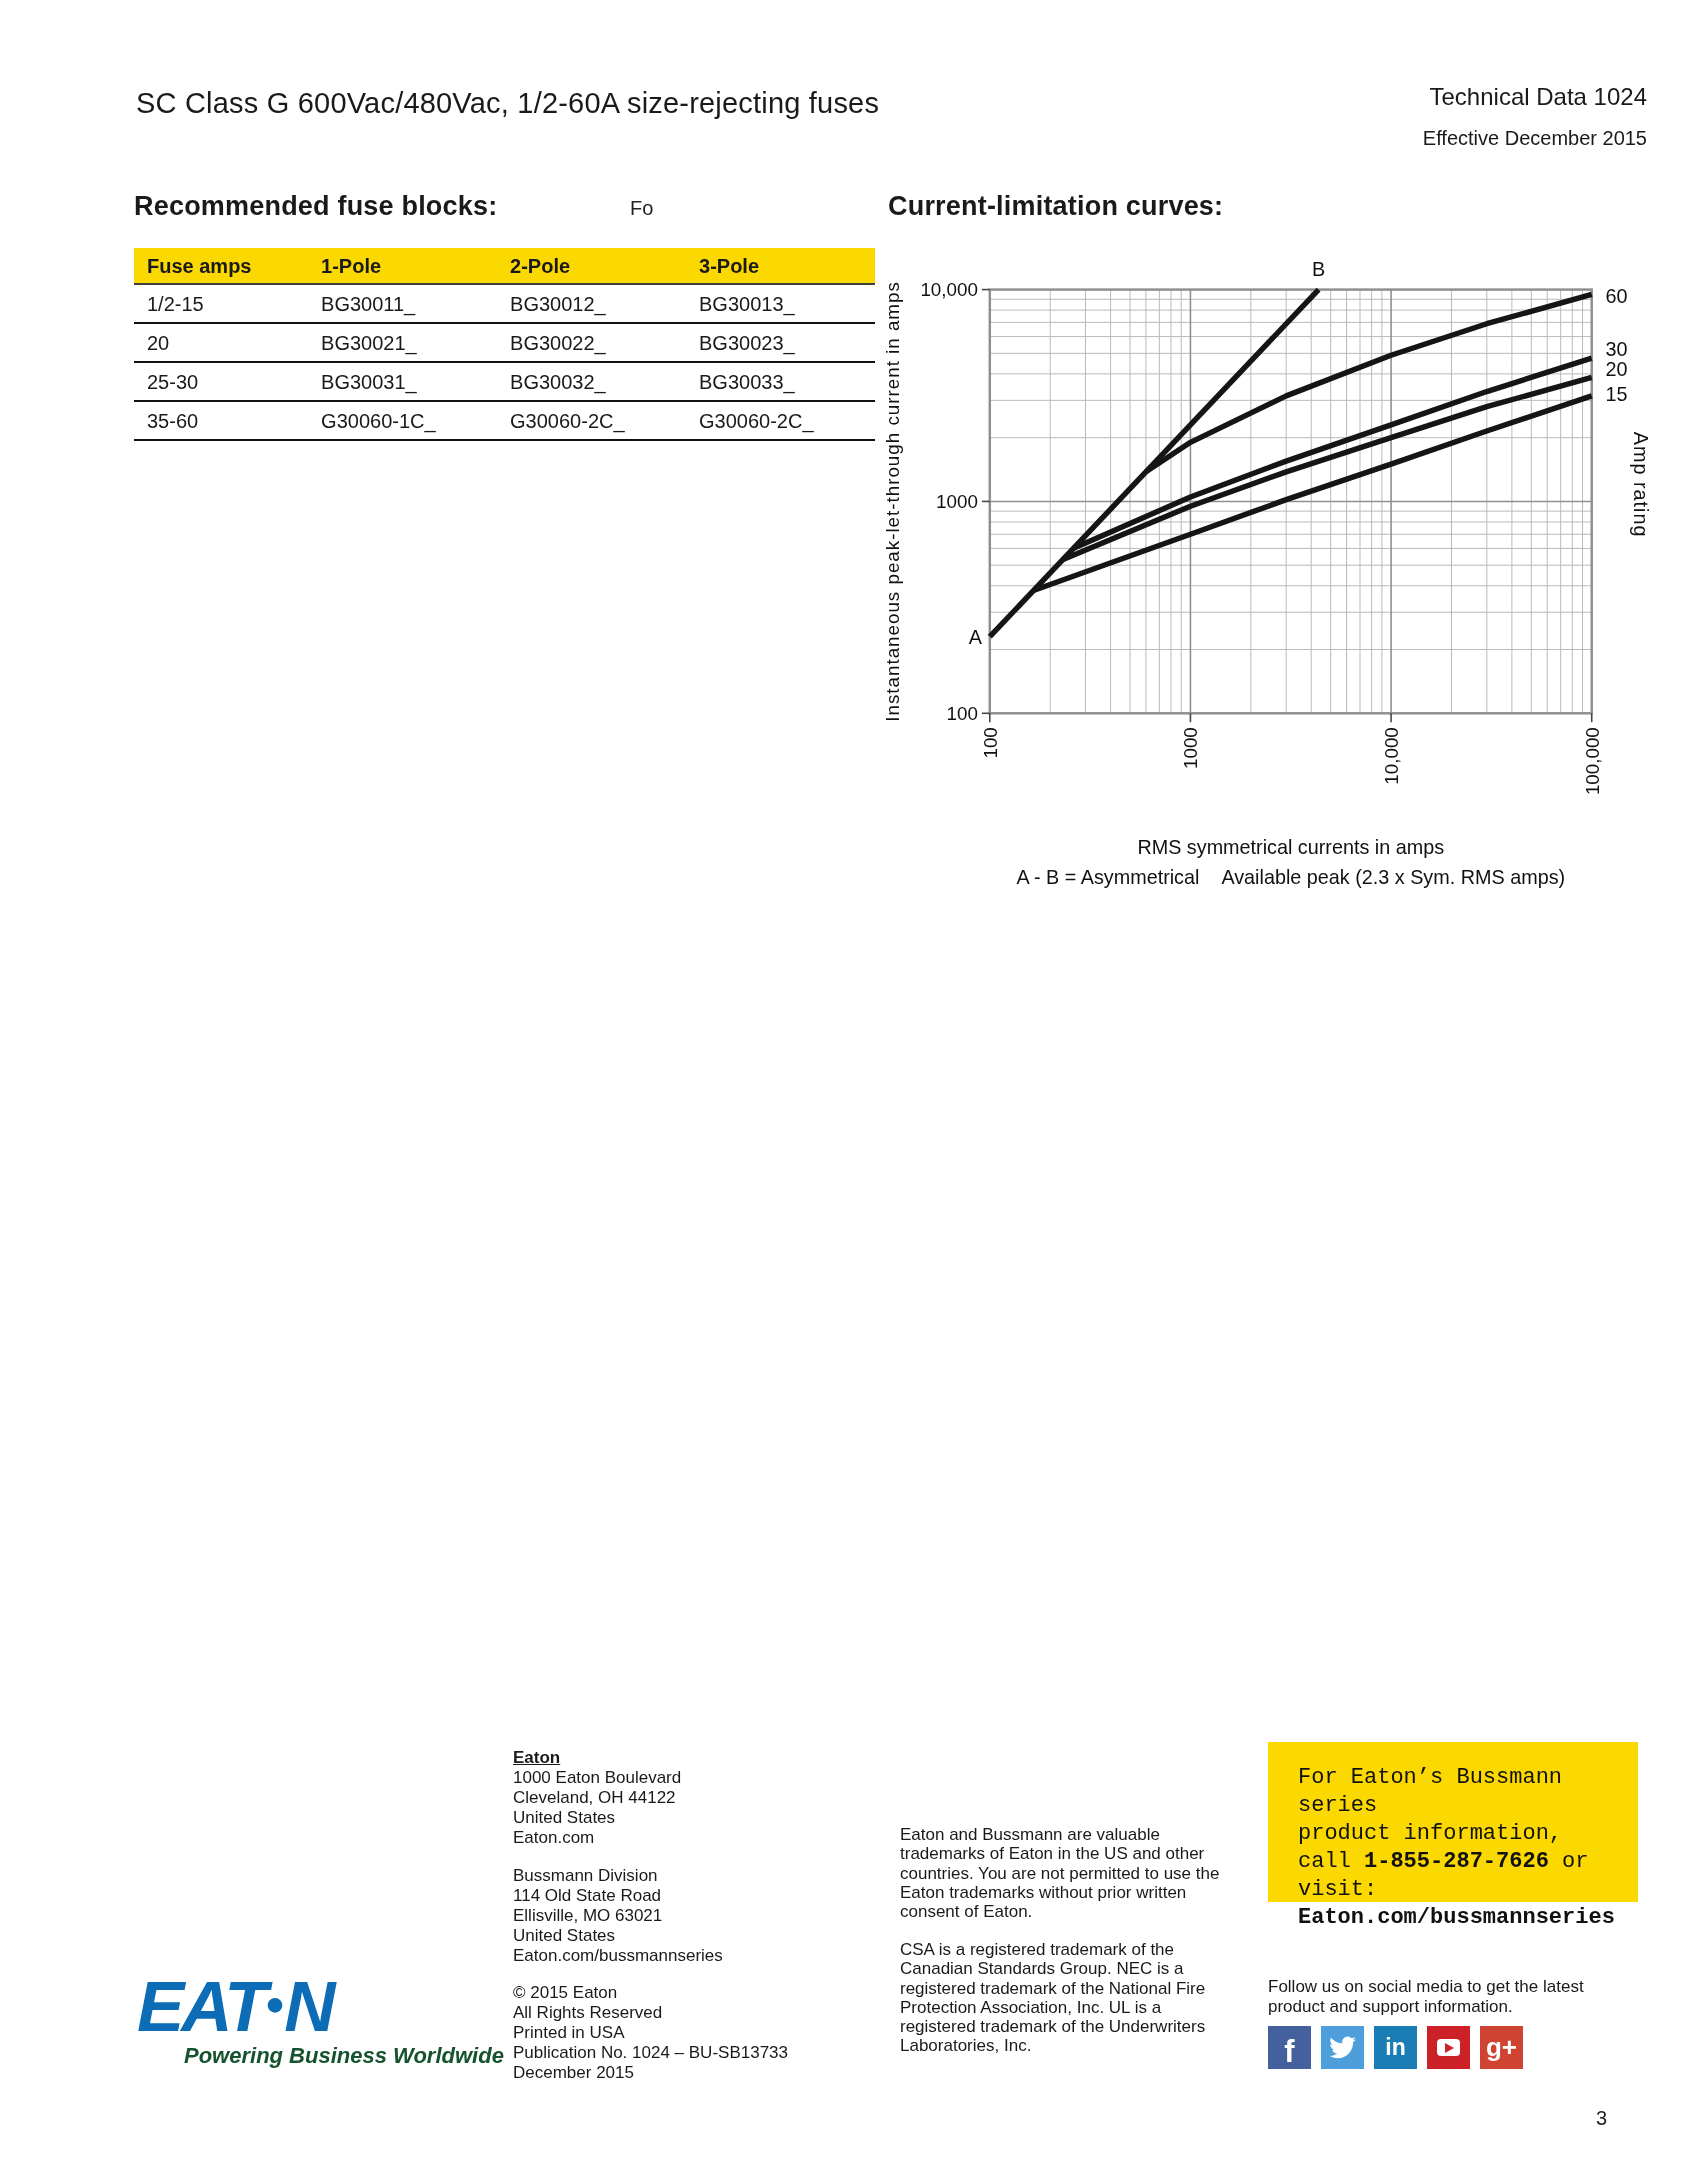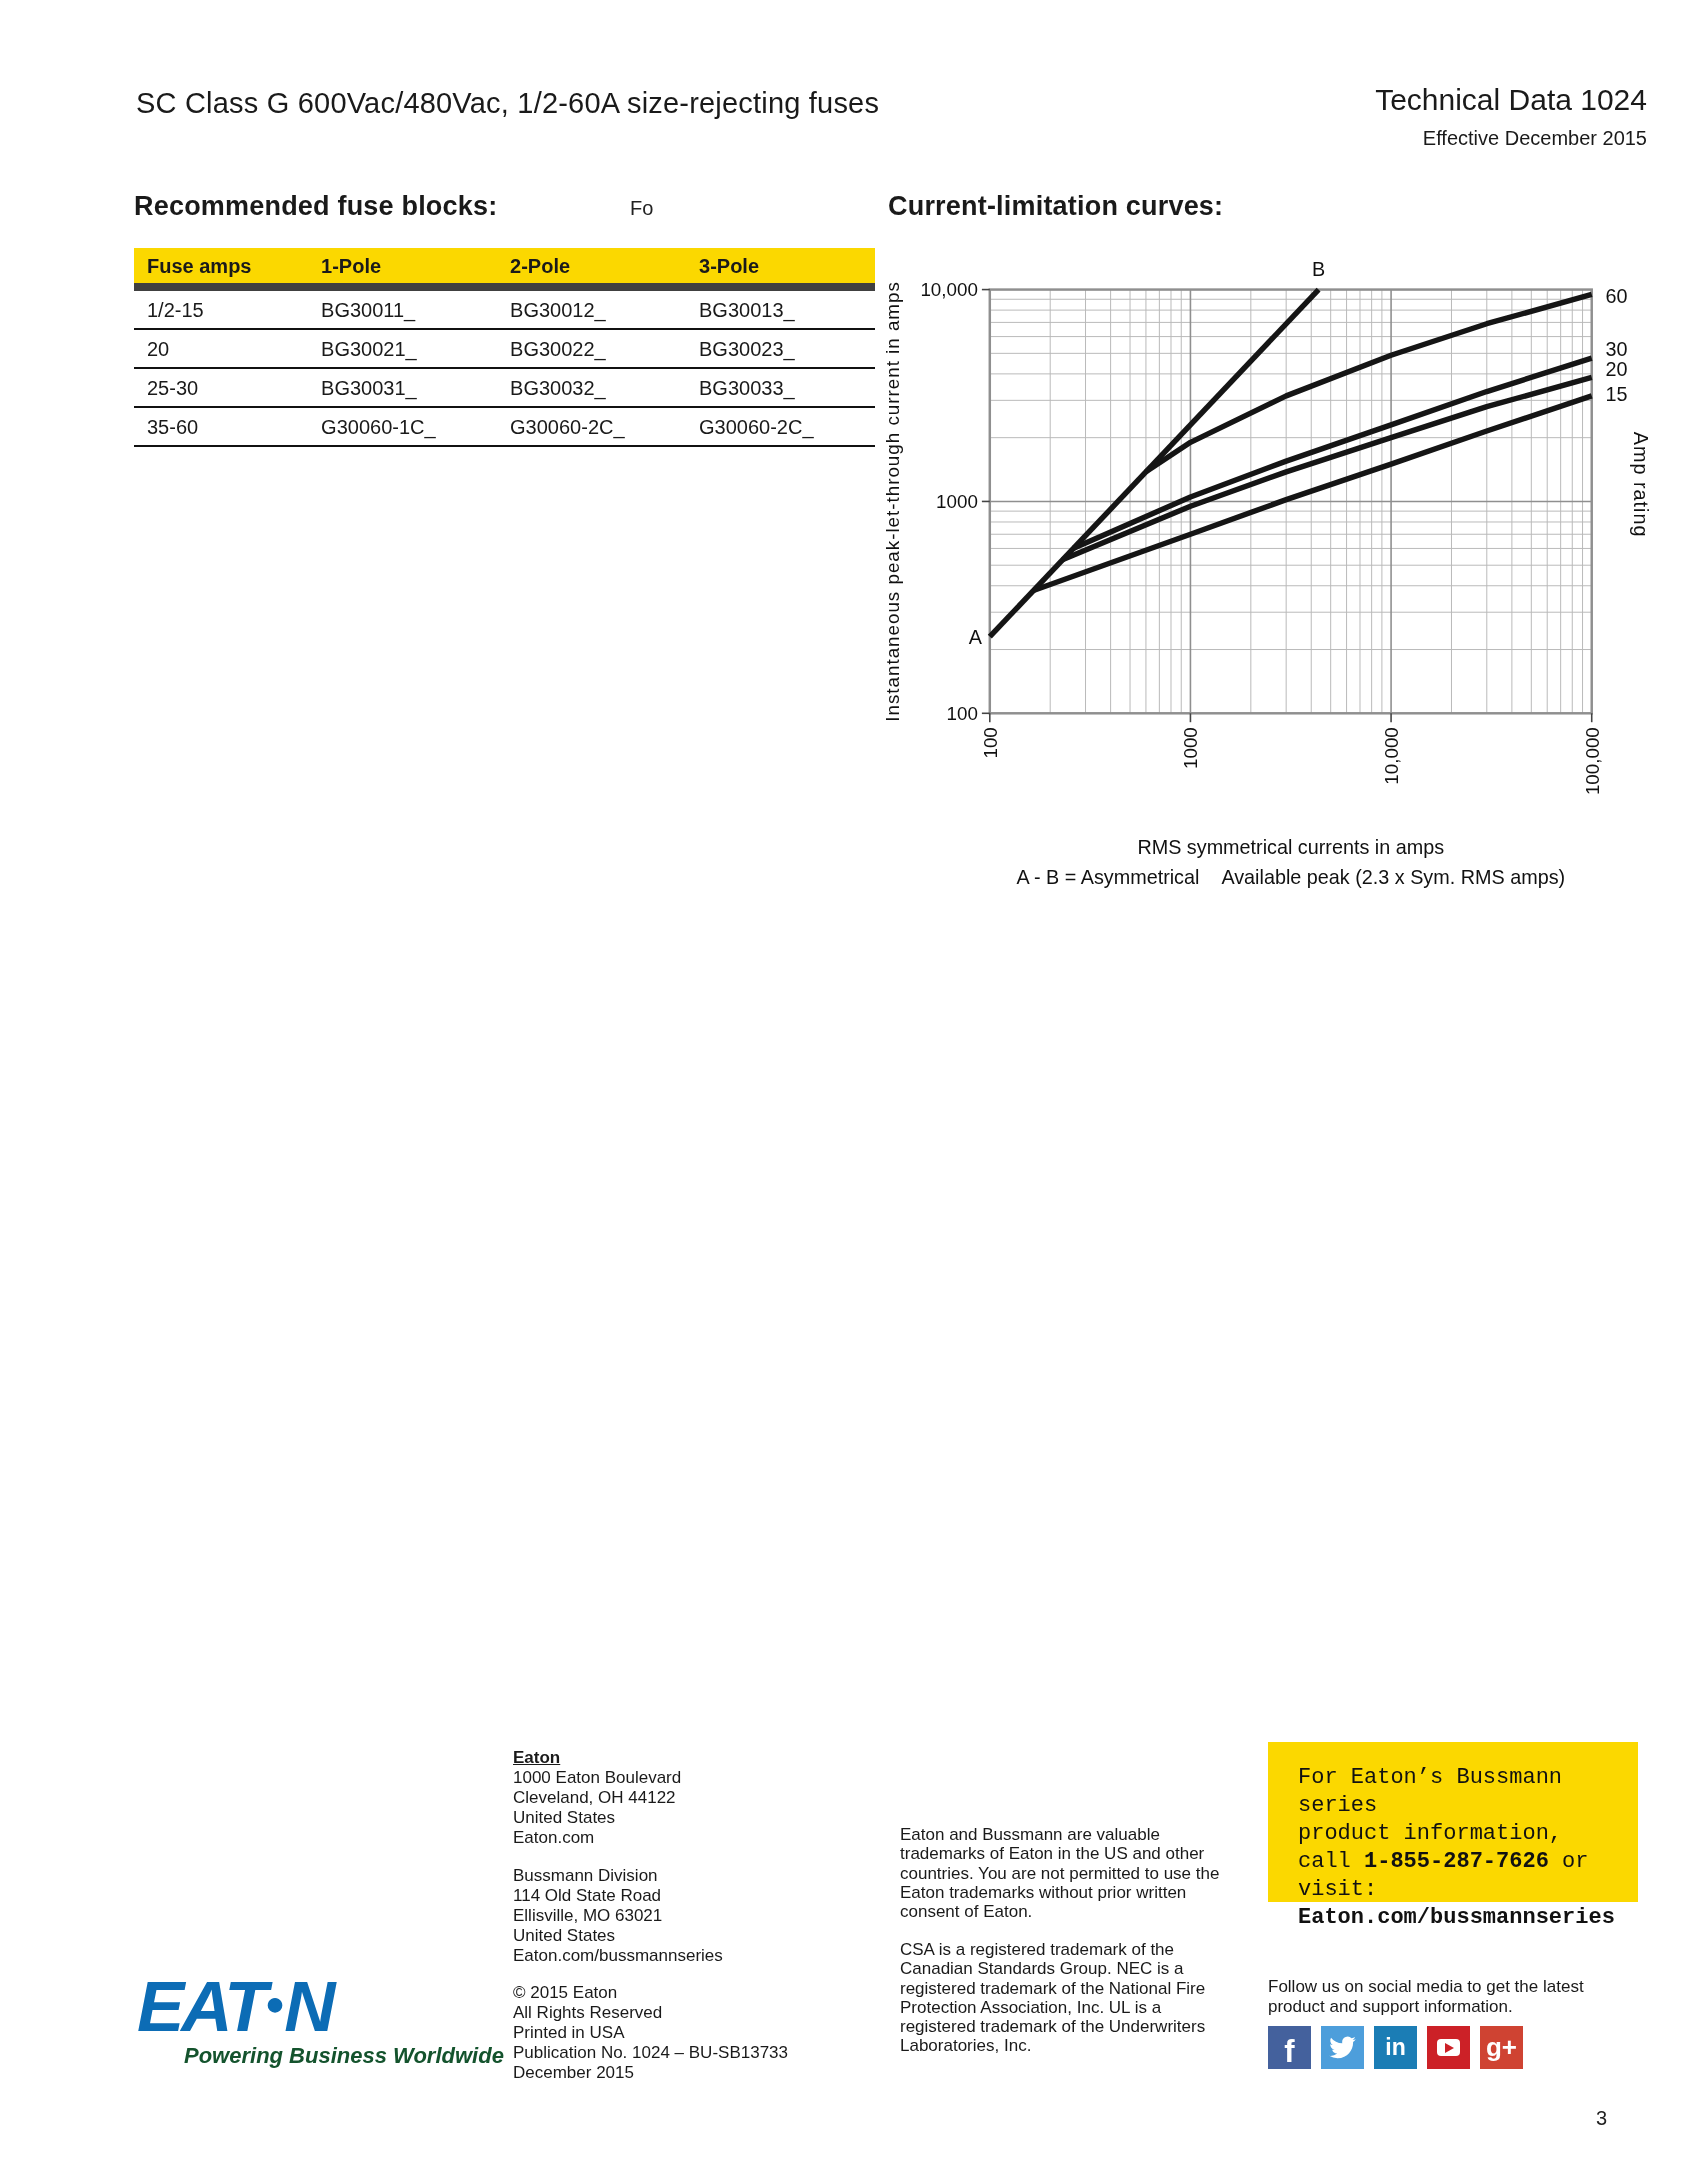--- a/index.html
+++ b/index.html
@@ -1,31 +1,31 @@
 <!DOCTYPE html>
 <html><head>
 <meta charset="utf-8">
 <style>
   html,body{margin:0;padding:0;background:#fff;}
   #page{position:relative;width:1683px;height:2178px;background:#ffffff;overflow:hidden;
         font-family:"Liberation Sans","DejaVu Sans",sans-serif;color:#1a1a1a;padding-left:36px;}
   .abs{position:absolute;}
   
   #hdr-left{left:136px;top:87px;font-size:29px;font-weight:500;letter-spacing:0.2px;}
-  #hdr-right{right:72px;top:83px;font-size:30px;font-weight:500;text-align:center;}
+  #hdr-right{right:72px;top:83px;font-size:24px;font-weight:500;text-align:center;}
   #hdr-sub{right:72px;top:127px;font-size:20px;text-align:right;}
   
   .sec-h{font-size:27px;font-weight:700;letter-spacing:0.2px;}
   #h-blocks{left:134px;top:191px;}
   #stray-fo{left:630px;top:197px;font-size:20px;font-weight:400;color:#222;}
   #h-curves{left:888px;top:191px;}
   
   #fuse-table{left:134px;top:248px;width:741px;border-collapse:collapse;font-size:20px;}
   #fuse-table th{text-align:left;font-weight:700;padding:6px 0 5px 13px;height:24px;}
-  #fuse-table thead tr{border-bottom:8px solid #404040;margin-top:23px;}
+  #fuse-table thead tr{border-bottom:2px solid #404040;margin-top:23px;}
   #fuse-table td{padding:7px 0 6px 13px;height:24px;}
   #fuse-table tbody tr{border-bottom:2px solid #111;}
   #note{left:134px;top:434px;width:556px;font-size:20px;line-height:26px;}
   
   #chart-svg{left:851px;top:248px;}
   
   #logo{left:137px;top:1972px;color:#0c6cb5;font-weight:700;font-style:italic;
         font-size:71px;letter-spacing:-3px;line-height:63px;}
   #logo .dot{font-size:34px;vertical-align:16px;letter-spacing:-1px;}
   #tagline{left:184px;top:2043px;font-size:22px;font-weight:700;font-style:italic;color:#14532d;}

